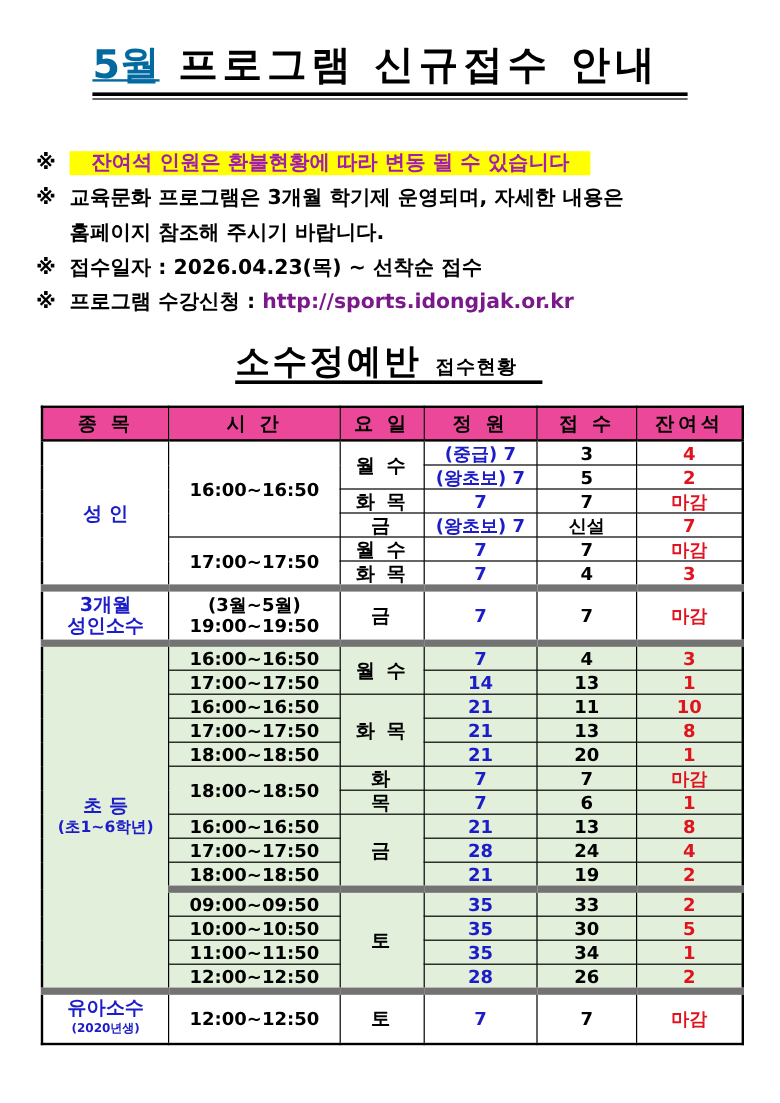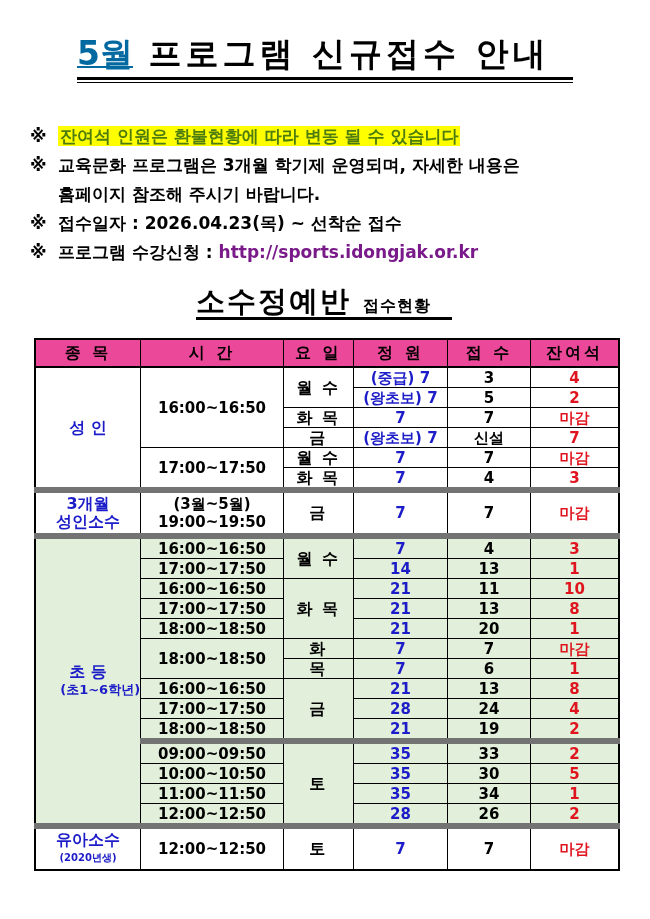--- a/index.html
+++ b/index.html
@@ -8,40 +8,40 @@
   .title-wrap { position: absolute; left: 77px; top: 34px; width: 496px; text-align: left; }
   .title { font-size: 33px; font-weight: bold; letter-spacing: 4px; white-space: nowrap; line-height: 40px; }
   .title .month { color: #0369a1; text-decoration: underline; text-decoration-thickness: 2px; letter-spacing: 0; }
   .title .rest { color: #000; }
   .title-rule { position: absolute; left: 77px; top: 77px; width: 496px; height: 3px; background: #000; }
   .title-rule2 { position: absolute; left: 77px; top: 82px; width: 496px; height: 1px; background: #000; }
 
   .notes { position: absolute; left: 30px; top: 122px; width: 600px; font-size: 17px; font-weight: bold; line-height: 29px; }
   .note { white-space: nowrap; }
   .note .mark { display: inline-block; width: 28px; }
-  .hl { background: #ffff00; color: #4d7c0f; padding: 0 2px; }
+  .hl { background: #ffff00; color: #a21caf; padding: 0 18px; }
   .indent { padding-left: 28px; }
   .link { color: #7a1a8a; }
 
   .sub-title-wrap { position: absolute; left: 196px; top: 282px; white-space: nowrap; }
   .sub-title { font-size: 29px; font-weight: bold; letter-spacing: 2px; }
   .sub-title-small { font-size: 16px; font-weight: bold; margin-left: 12px; letter-spacing: 1px; }
   .sub-rule { position: absolute; left: 196px; top: 317px; width: 256px; height: 3px; background: #000; }
 
   table.tbl { position: absolute; left: 34px; top: 338px; border-collapse: collapse;
               width: 586px; font-size: 15px; font-weight: bold; border: 2px solid #000; }
   .tbl td, .tbl th { border: 1px solid #000; text-align: center; padding: 0; line-height: 18px; height: 19px; }
   .tbl th { background: #ec4899; height: 26px; font-size: 16px; font-weight: bold; letter-spacing: 3px; border-bottom: 2px solid #000; }
   .blue { color: #1c1cc8; }
   .red { color: #e0141e; }
   .green td { background: #e2efda; }
   .sep-top td { border-top: 6px solid #737373; }
   .day { font-size: 16px; letter-spacing: 2px; }
   .cat { color: #1c1cc8; font-size: 16px; }
-  .cat-small { color: #1c1cc8; font-size: 13px; text-align: right; }
+  .cat-small { color: #1c1cc8; font-size: 13px; }
 </style>
 </head>
 <body>
 
 <div class="title-wrap">
   <div class="title">
     <span class="month">5월</span>
     <span class="rest">프로그램 신규접수 안내</span>
   </div>
 </div>

